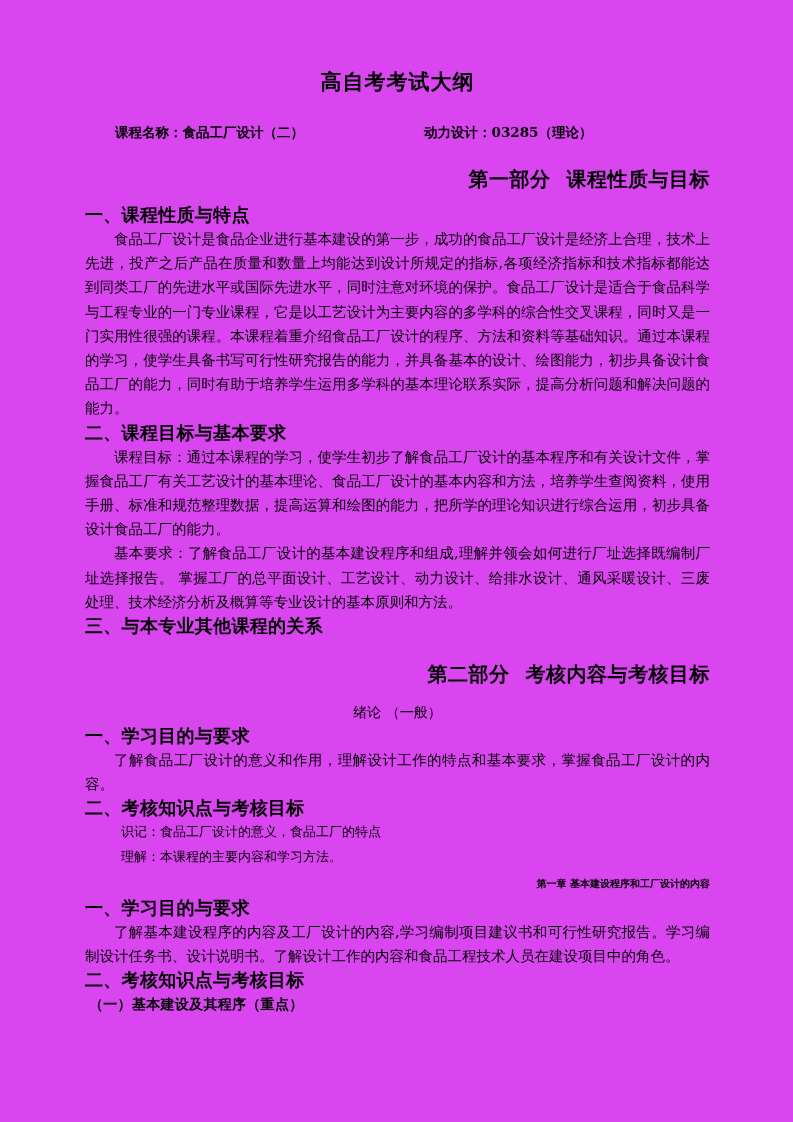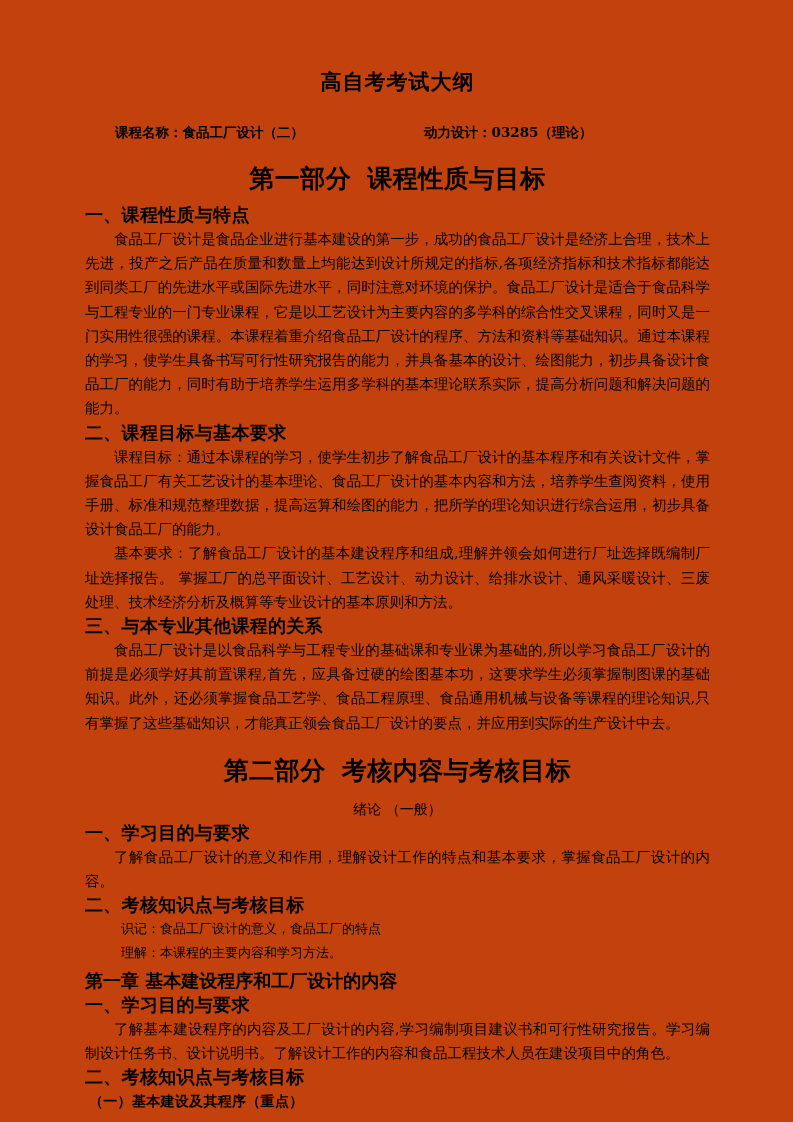--- a/index.html
+++ b/index.html
@@ -10,21 +10,21 @@
   }
   body {
     font-family: "DejaVu Serif", "Liberation Serif", serif;
     color: #000000;
   }
   .page {
     position: relative;
     width: 793px;
     height: 1122px;
     margin: 0 auto;
-    background: #c2410c;
+    background: #d946ef;
     overflow: hidden;
     box-sizing: border-box;
     padding: 0;
   }
   .content {
     position: absolute;
     left: 85px;
     top: 0;
     width: 625px;
   }
@@ -47,44 +47,44 @@
     display: flex;
     line-height: 22px;
   }
   .course-meta .meta-name {
     margin-left: 30px;
   }
   .course-meta .meta-code {
     margin-left: 120px;
   }
   .part-title {
-    text-align: center;
-    font-size: 25px;
+    text-align: right;
+    font-size: 20px;
     font-weight: bold;
     margin: 0;
     padding-top: 22px;
     padding-bottom: 10px;
     line-height: 28px;
     letter-spacing: 0.5px;
   }
   .part-title .gap {
     display: inline-block;
     width: 16px;
   }
   .sub-title {
     text-align: center;
     font-size: 14px;
     font-weight: normal;
     margin: 0;
     line-height: 24px;
     padding-top: 2px;
   }
   .chapter-title {
-    text-align: left;
-    font-size: 18px;
+    text-align: right;
+    font-size: 10px;
     font-weight: bold;
     margin: 0;
     line-height: 25px;
     padding-top: 2px;
   }
   .sec-head {
     font-size: 18px;
     font-weight: bold;
     margin: 0;
     line-height: 24px;
@@ -137,21 +137,20 @@
     </h2>
 
     <h3 class="sec-head">一、课程性质与特点</h3>
     <p class="para">食品工厂设计是食品企业进行基本建设的第一步，成功的食品工厂设计是经济上合理，技术上先进，投产之后产品在质量和数量上均能达到设计所规定的指标,各项经济指标和技术指标都能达到同类工厂的先进水平或国际先进水平，同时注意对环境的保护。食品工厂设计是适合于食品科学与工程专业的一门专业课程，它是以工艺设计为主要内容的多学科的综合性交叉课程，同时又是一门实用性很强的课程。本课程着重介绍食品工厂设计的程序、方法和资料等基础知识。通过本课程的学习，使学生具备书写可行性研究报告的能力，并具备基本的设计、绘图能力，初步具备设计食品工厂的能力，同时有助于培养学生运用多学科的基本理论联系实际，提高分析问题和解决问题的能力。</p>
 
     <h3 class="sec-head">二、课程目标与基本要求</h3>
     <p class="para">课程目标：通过本课程的学习，使学生初步了解食品工厂设计的基本程序和有关设计文件，掌握食品工厂有关工艺设计的基本理论、食品工厂设计的基本内容和方法，培养学生查阅资料，使用手册、标准和规范整理数据，提高运算和绘图的能力，把所学的理论知识进行综合运用，初步具备设计食品工厂的能力。</p>
     <p class="para">基本要求：了解食品工厂设计的基本建设程序和组成,理解并领会如何进行厂址选择既编制厂址选择报告。 掌握工厂的总平面设计、工艺设计、动力设计、给排水设计、通风采暖设计、三废处理、技术经济分析及概算等专业设计的基本原则和方法。</p>
 
     <h3 class="sec-head">三、与本专业其他课程的关系</h3>
-    <p class="para">食品工厂设计是以食品科学与工程专业的基础课和专业课为基础的,所以学习食品工厂设计的前提是必须学好其前置课程,首先，应具备过硬的绘图基本功，这要求学生必须掌握制图课的基础知识。此外，还必须掌握食品工艺学、食品工程原理、食品通用机械与设备等课程的理论知识,只有掌握了这些基础知识，才能真正领会食品工厂设计的要点，并应用到实际的生产设计中去。</p>
 
     <h2 class="part-title">
       <span>第二部分</span><span class="gap"></span><span>考核内容与考核目标</span>
     </h2>
 
     <h3 class="sub-title">绪论 （一般）</h3>
 
     <h4 class="sec-head">一、学习目的与要求</h4>
     <p class="para">了解食品工厂设计的意义和作用，理解设计工作的特点和基本要求，掌握食品工厂设计的内容。</p>
 

